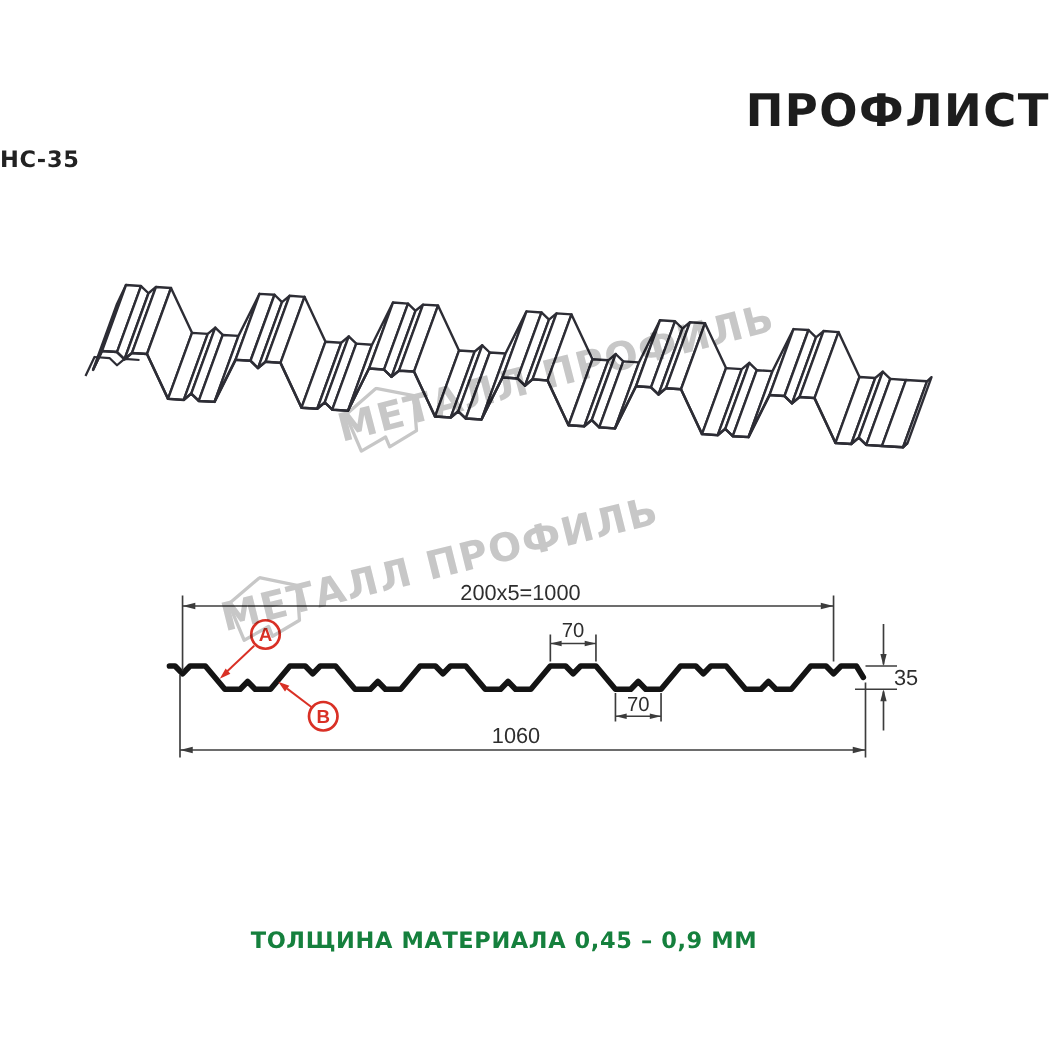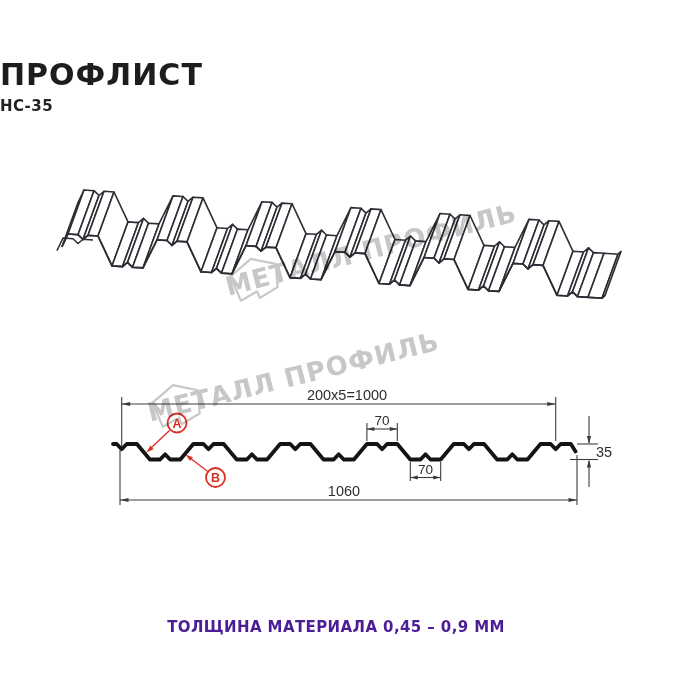--- a/index.html
+++ b/index.html
@@ -1,26 +1,26 @@
 <!DOCTYPE html>
 <html><head>
 <meta charset="utf-8">
 <style>
   html,body{margin:0;padding:0;background:#ffffff;}
   .page{position:relative;width:700px;height:700px;background:#fff;overflow:hidden;
         font-family:"Liberation Sans",sans-serif;}
-  .title{position:absolute;left:0;top:57px;width:700px;text-align:left;
+  .title{position:absolute;left:0;top:57px;width:700px;text-align:right;
          font-family:"DejaVu Sans",sans-serif;font-weight:bold;font-size:30px;
          letter-spacing:1px;color:#1d1d1d;}
   .model{position:absolute;left:0;top:97px;width:700px;
          font-family:"DejaVu Sans",sans-serif;font-weight:bold;font-size:15px;
          letter-spacing:.5px;color:#222;}
   .footer-note{position:absolute;left:0;top:618px;width:672px;text-align:center;
          font-family:"DejaVu Sans",sans-serif;font-weight:600;font-size:15px;
-         letter-spacing:.4px;color:#4c1d95;}
+         letter-spacing:.4px;color:#15803d;}
   svg{position:absolute;left:0;}
   #iso-svg{top:150px;}
   #section-svg{top:385px;}
   .wm{position:absolute;display:flex;align-items:center;gap:9px;
       mix-blend-mode:multiply;pointer-events:none;}
   .wm .wm-text{font-family:"DejaVu Sans",sans-serif;font-weight:bold;font-size:26px;
       letter-spacing:1px;color:#c7c7c7;white-space:nowrap;}
   #wm1{left:226px;top:272px;transform:rotate(-14.5deg);transform-origin:left center;}
   #wm2{left:148px;top:398px;transform:rotate(-14deg);transform-origin:left center;}
   .dim-text{font-family:"Liberation Sans",sans-serif;fill:#2e2e2e;}

